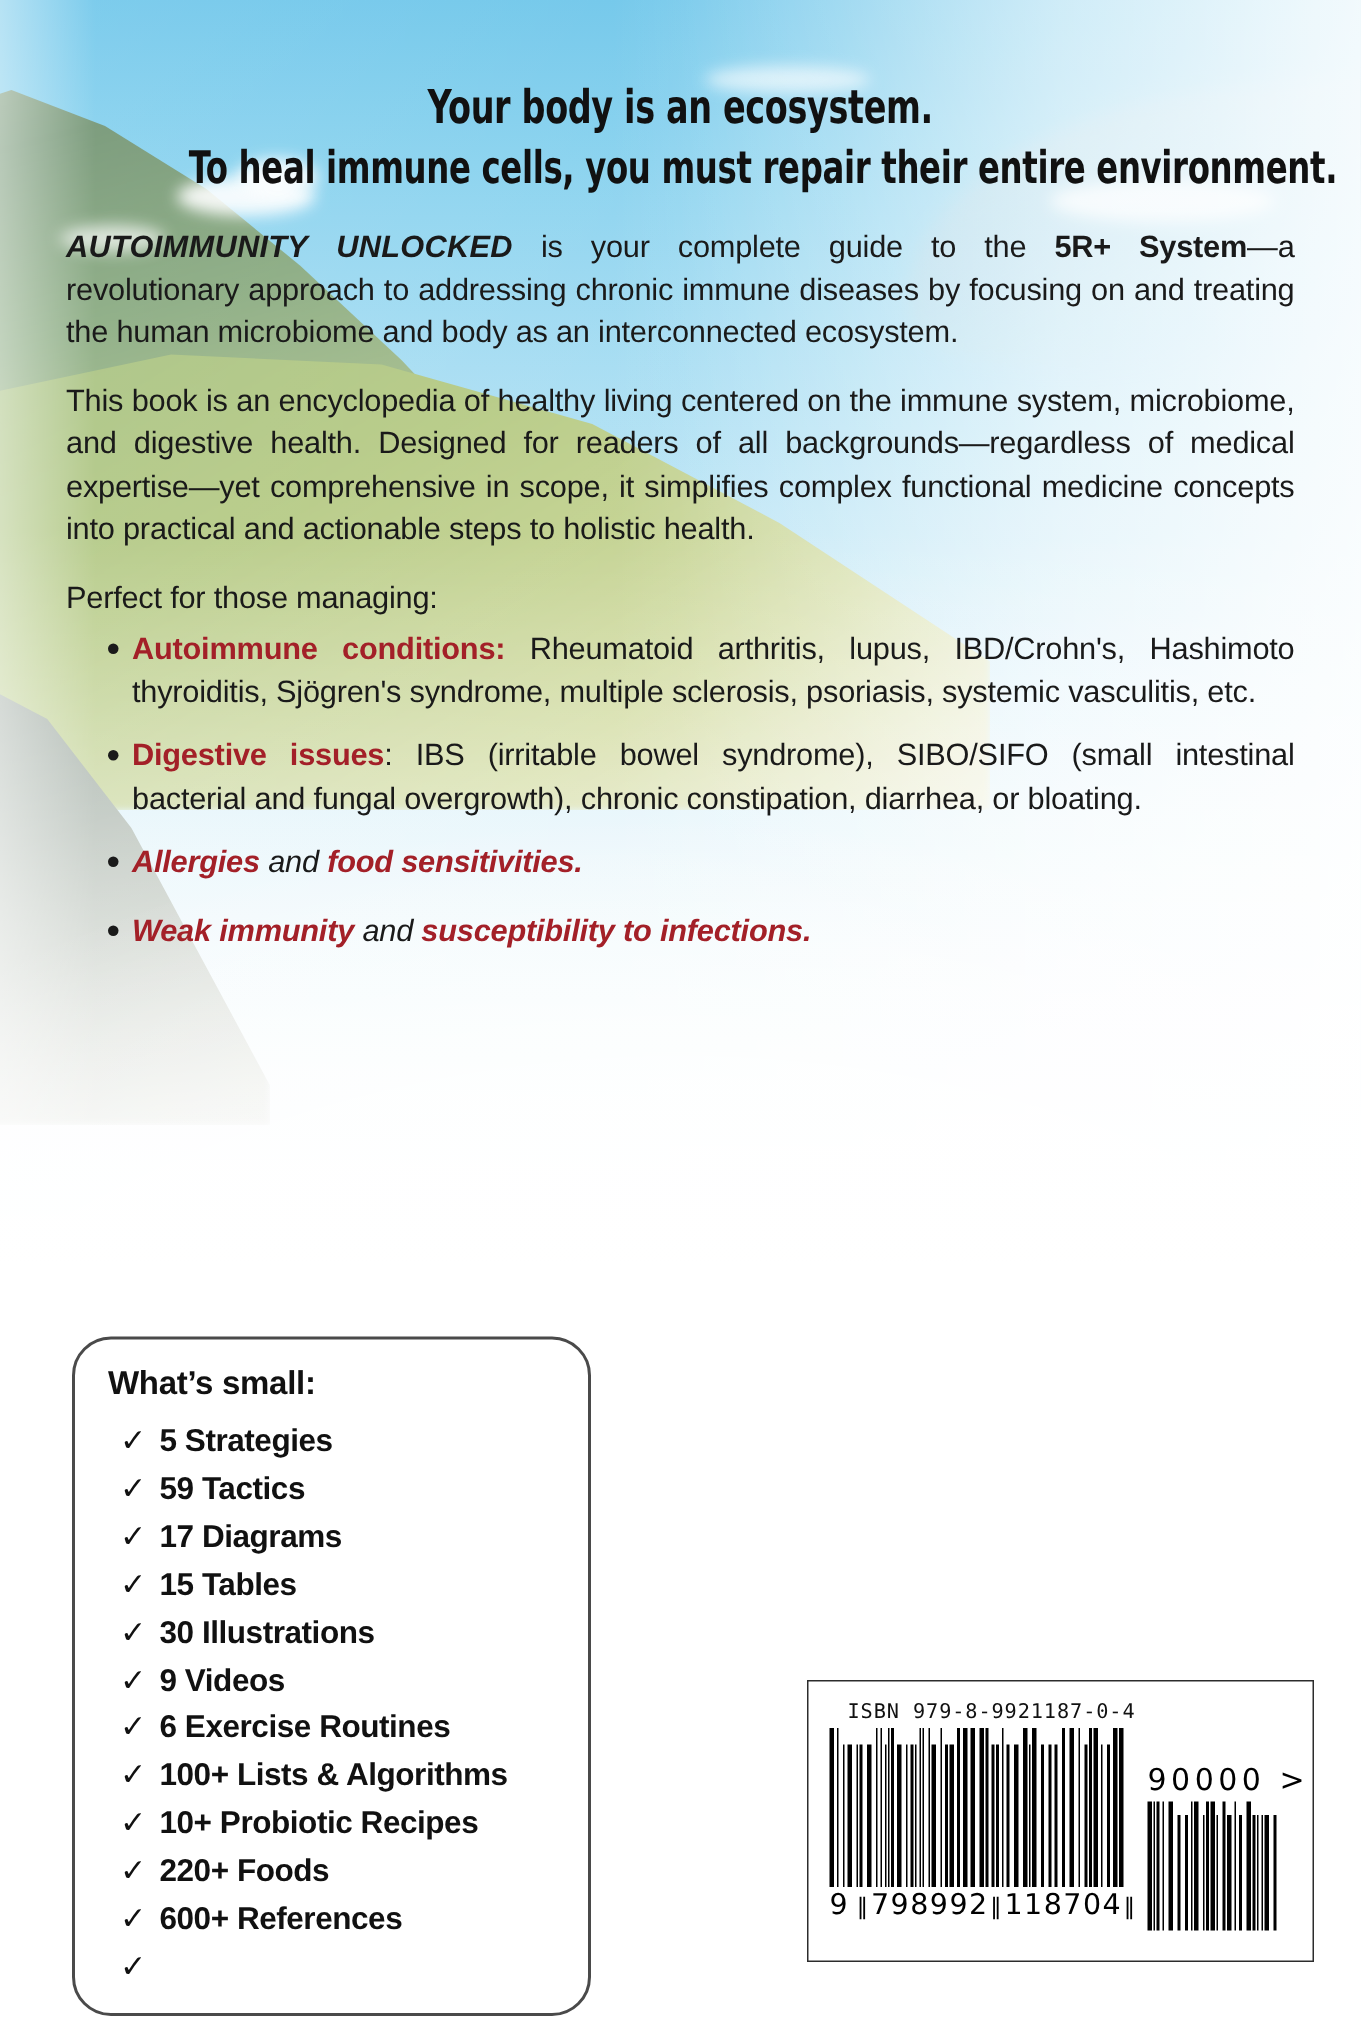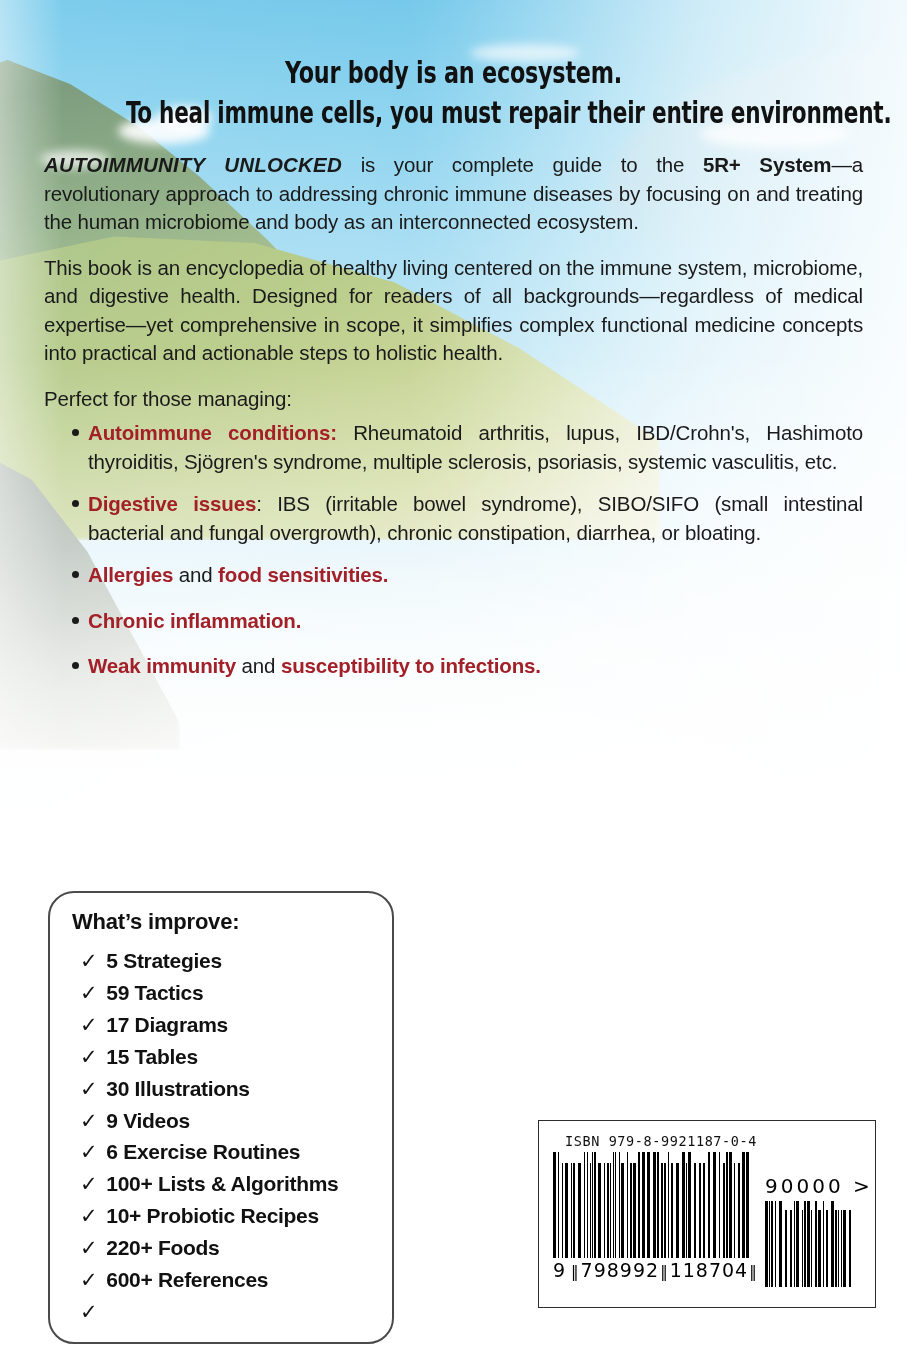--- a/index.html
+++ b/index.html
@@ -162,21 +162,21 @@
     letter-spacing: -0.15px;
   }
   ul.bullets > li::before {
     content: "";
     position: absolute;
     left: 0; top: 10px;
     width: 7px; height: 7px;
     background: #1a1a1a;
     border-radius: 50%;
   }
-  ul.bullets > li.tight { margin-bottom: 17px; }
+  ul.bullets > li.tight { margin-bottom: 17px; font-style: italic; }
   .hot { color: #a32028; font-weight: 700; }
 
   .closing {
     margin: 4px 0 0 0;
     font-size: 20.5px;
     line-height: 1.4;
     color: #1a1a1a;
     letter-spacing: -0.15px;
   }
 
@@ -293,28 +293,27 @@
     <p class="para"><span class="title-em">AUTOIMMUNITY UNLOCKED</span><span> is your complete guide to the </span><span class="strong">5R+ System</span><span>—a revolutionary approach to addressing chronic immune diseases by focusing on and treating the human microbiome and body as an interconnected ecosystem.</span></p>
 
     <p class="para">This book is an encyclopedia of healthy living centered on the immune system, microbiome, and digestive health. Designed for readers of all backgrounds—regardless of medical expertise—yet comprehensive in scope, it simplifies complex functional medicine concepts into practical and actionable steps to holistic health.</p>
 
     <p class="lead-in">Perfect for those managing:</p>
 
     <ul class="bullets">
       <li><span class="hot">Autoimmune conditions:</span><span> Rheumatoid arthritis, lupus, IBD/Crohn's, Hashimoto thyroiditis, Sjögren's syndrome, multiple sclerosis, psoriasis, systemic vasculitis, etc.</span></li>
       <li><span class="hot">Digestive issues</span><span>: IBS (irritable bowel syndrome), SIBO/SIFO (small intestinal bacterial and fungal overgrowth), chronic constipation, diarrhea, or bloating.</span></li>
       <li class="tight"><span class="hot">Allergies</span><span> and </span><span class="hot">food sensitivities.</span></li>
-      <li class="tight"><span class="hot">Chronic inflammation.</span></li>
       <li class="tight"><span class="hot">Weak immunity</span><span> and </span><span class="hot">susceptibility to infections.</span></li>
     </ul>
 
   </div>
 
   <div class="inside-box">
-    <div class="inside-title">What’s improve:</div>
+    <div class="inside-title">What’s small:</div>
     <ul class="check-list">
       <li>
           <span class="tick">✓</span>
           <span>5 Strategies</span>
         </li>
       <li>
           <span class="tick">✓</span>
           <span>59 Tactics</span>
         </li>
       <li>

